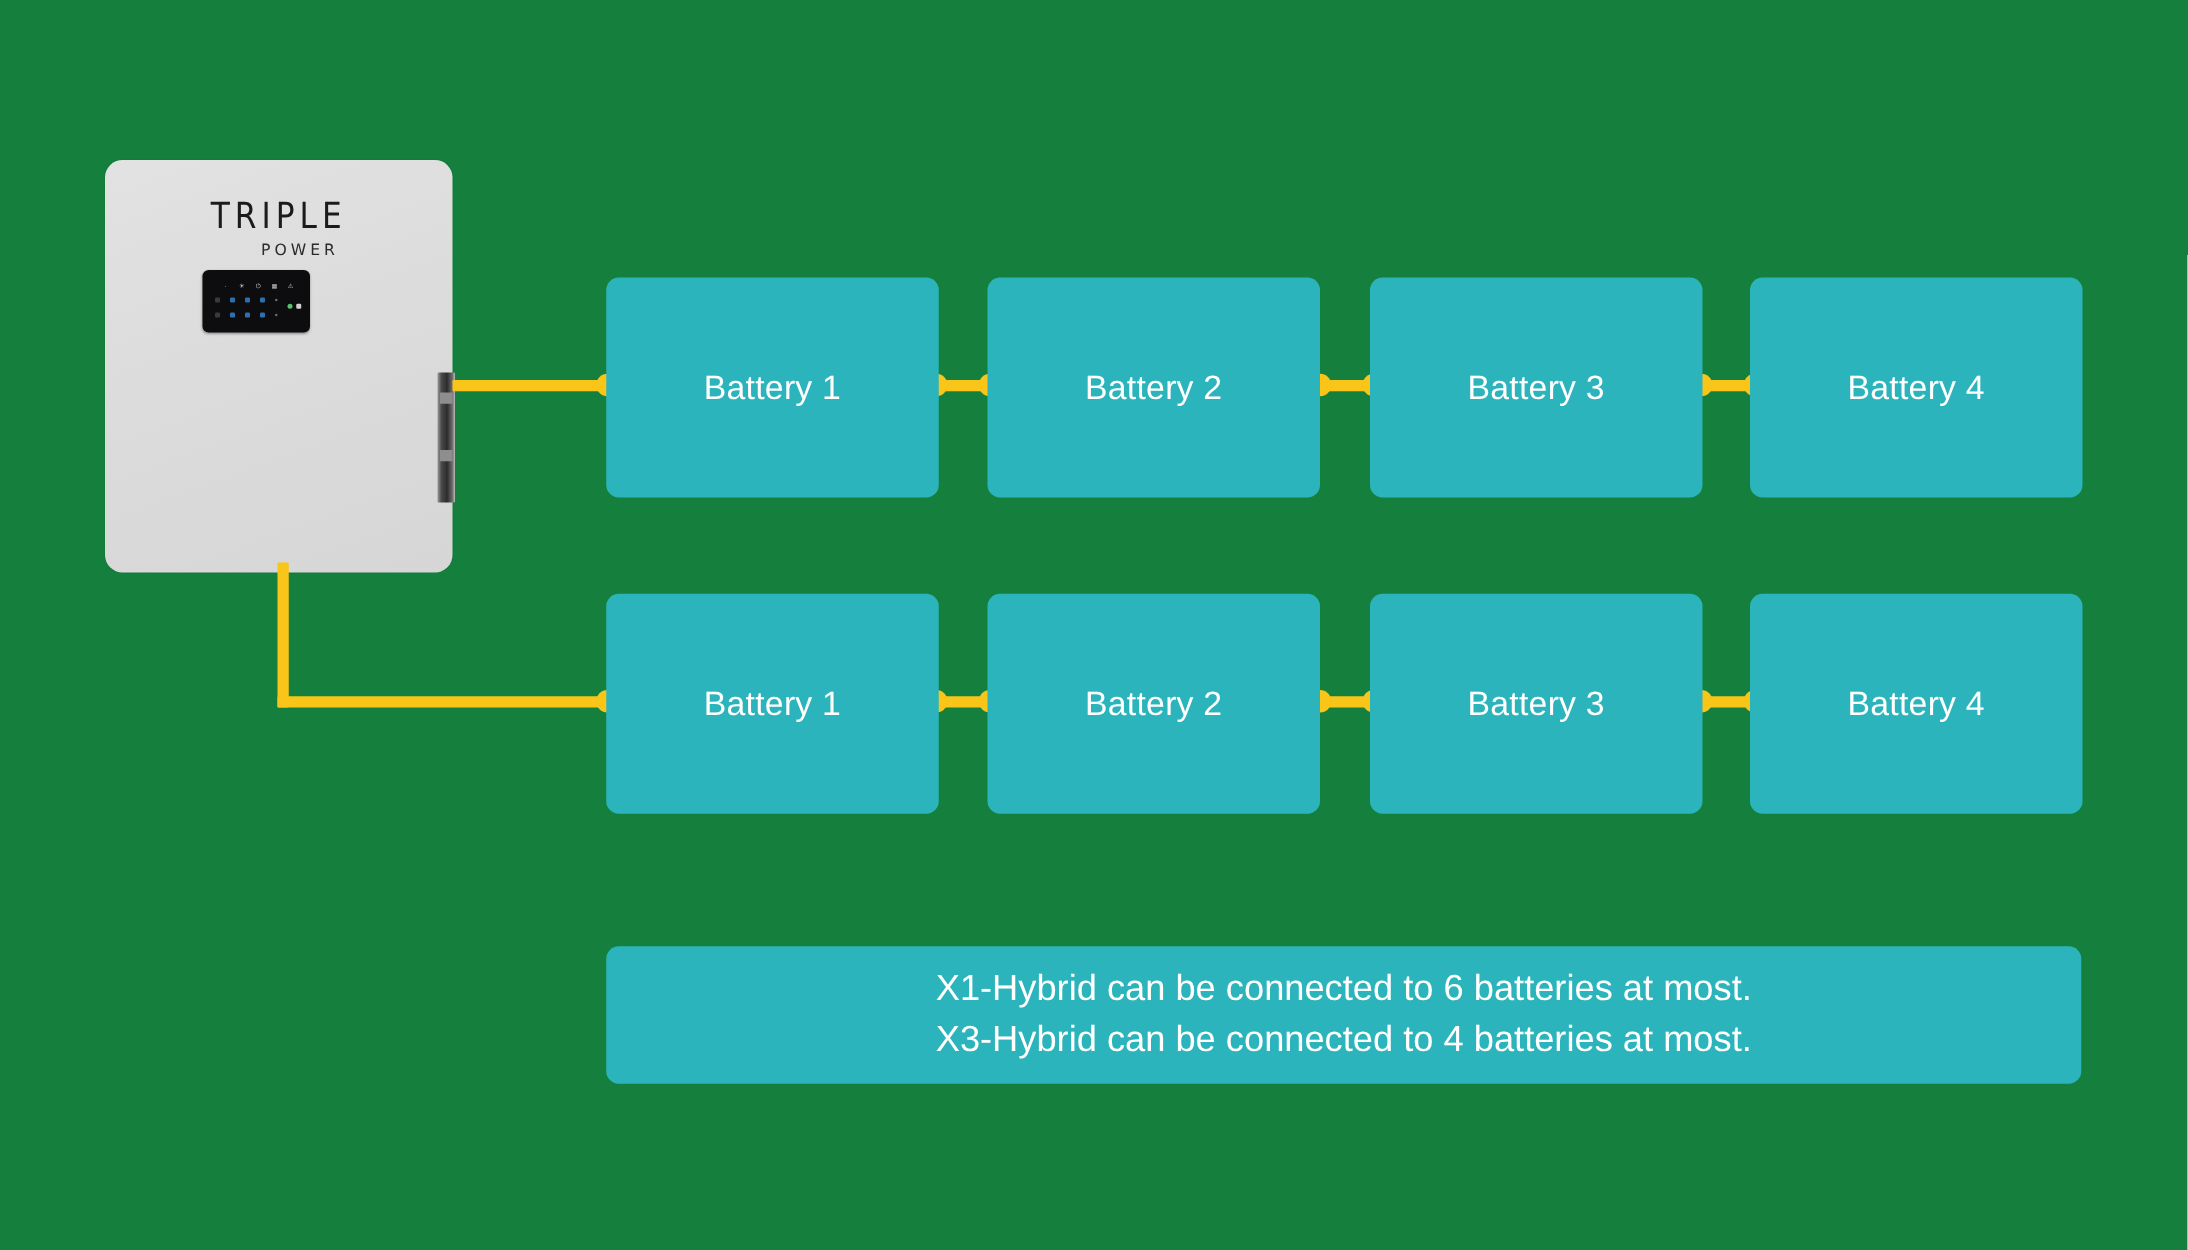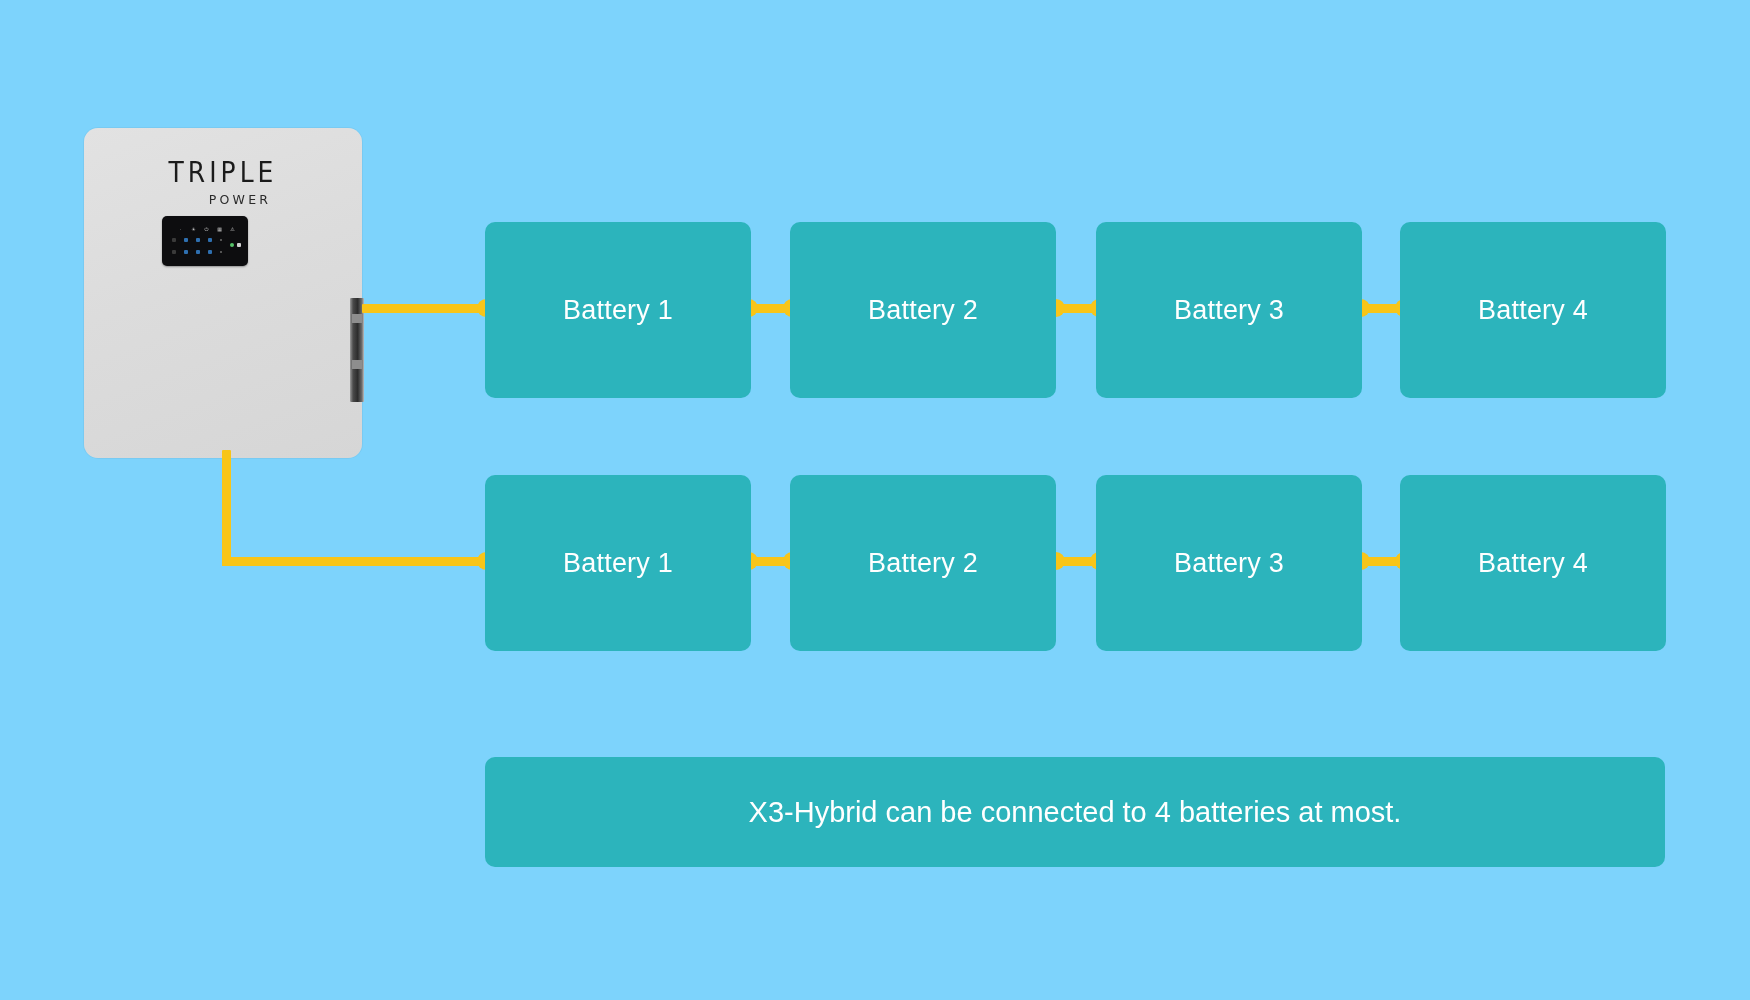--- a/index.html
+++ b/index.html
@@ -7,21 +7,21 @@
     padding: 0;
     background: #ffffff;
   }
   body {
     font-family: "Liberation Sans", sans-serif;
   }
   #stage {
     position: relative;
     width: 1750px;
     height: 1000px;
-    background: #7dd3fc;
+    background: #15803d;
     overflow: hidden;
   }
 
   
   .device {
     position: absolute;
     left: 84px;
     top: 128px;
     width: 278px;
     height: 330px;
@@ -269,16 +269,17 @@
     <span class="battery-label">Battery 2</span>
   </div>
   <div class="battery" style="left:1096px; top:475px; width:266px; height:176px;">
     <span class="battery-label">Battery 3</span>
   </div>
   <div class="battery" style="left:1400px; top:475px; width:266px; height:176px;">
     <span class="battery-label">Battery 4</span>
   </div>
 
   <div class="note">
+    <div class="note-line">X1-Hybrid can be connected to 6 batteries at most.</div>
     <div class="note-line">X3-Hybrid can be connected to 4 batteries at most.</div>
   </div>
 
 </div>
 
 </body></html>

